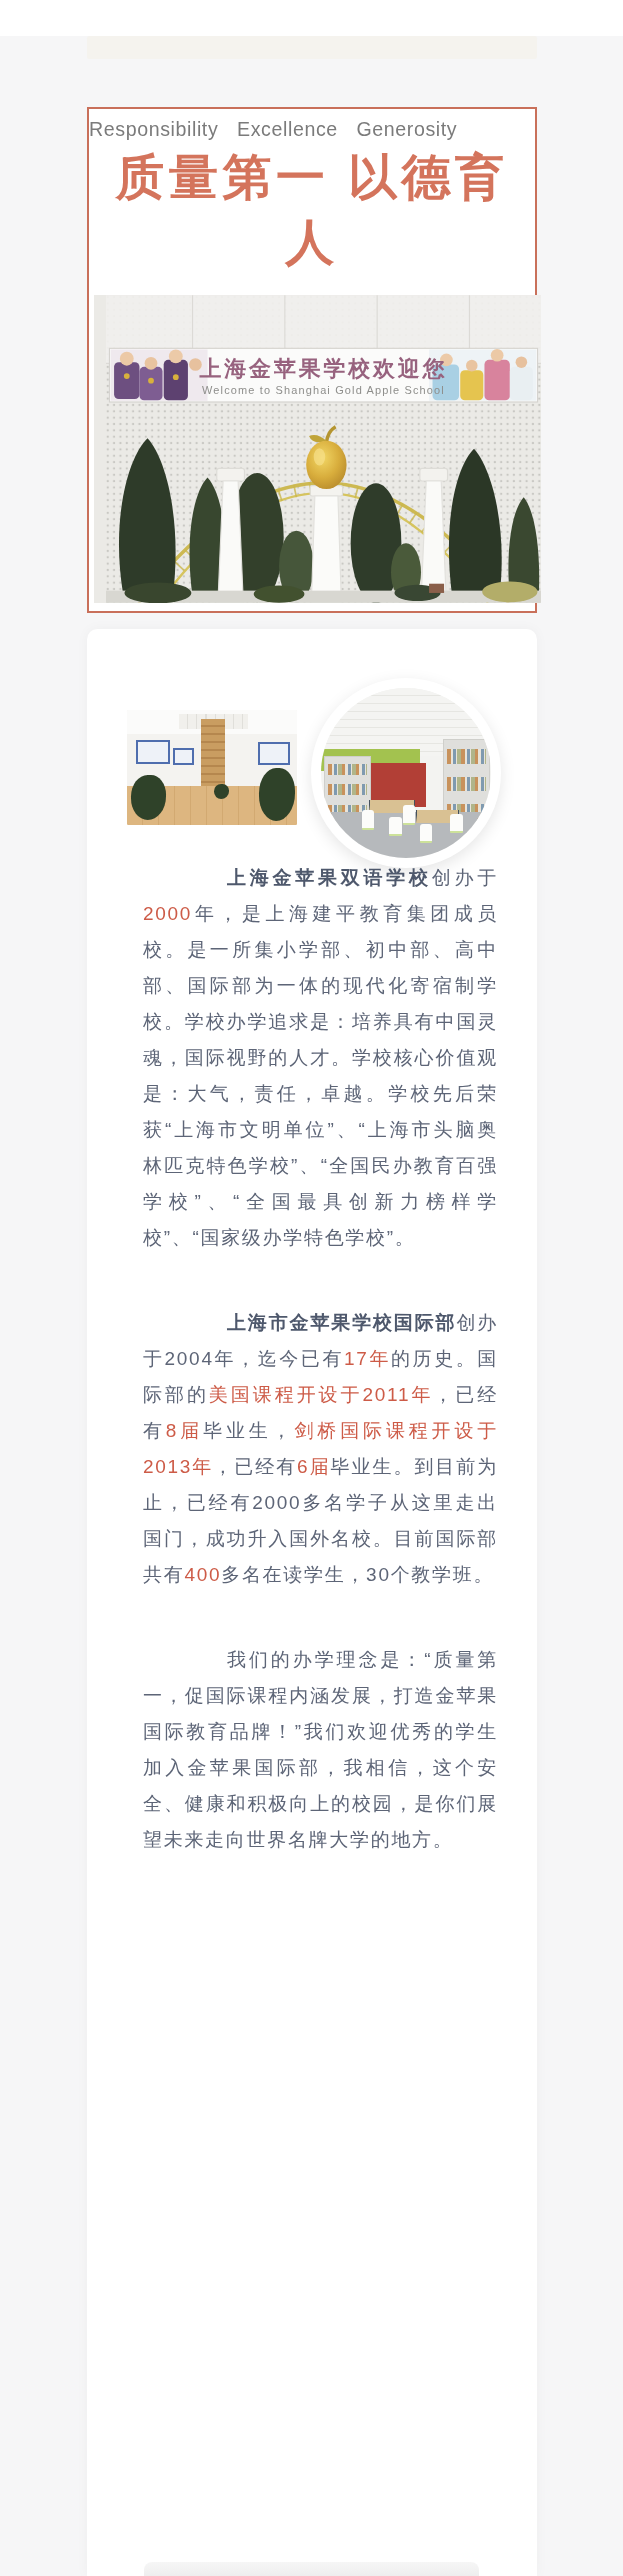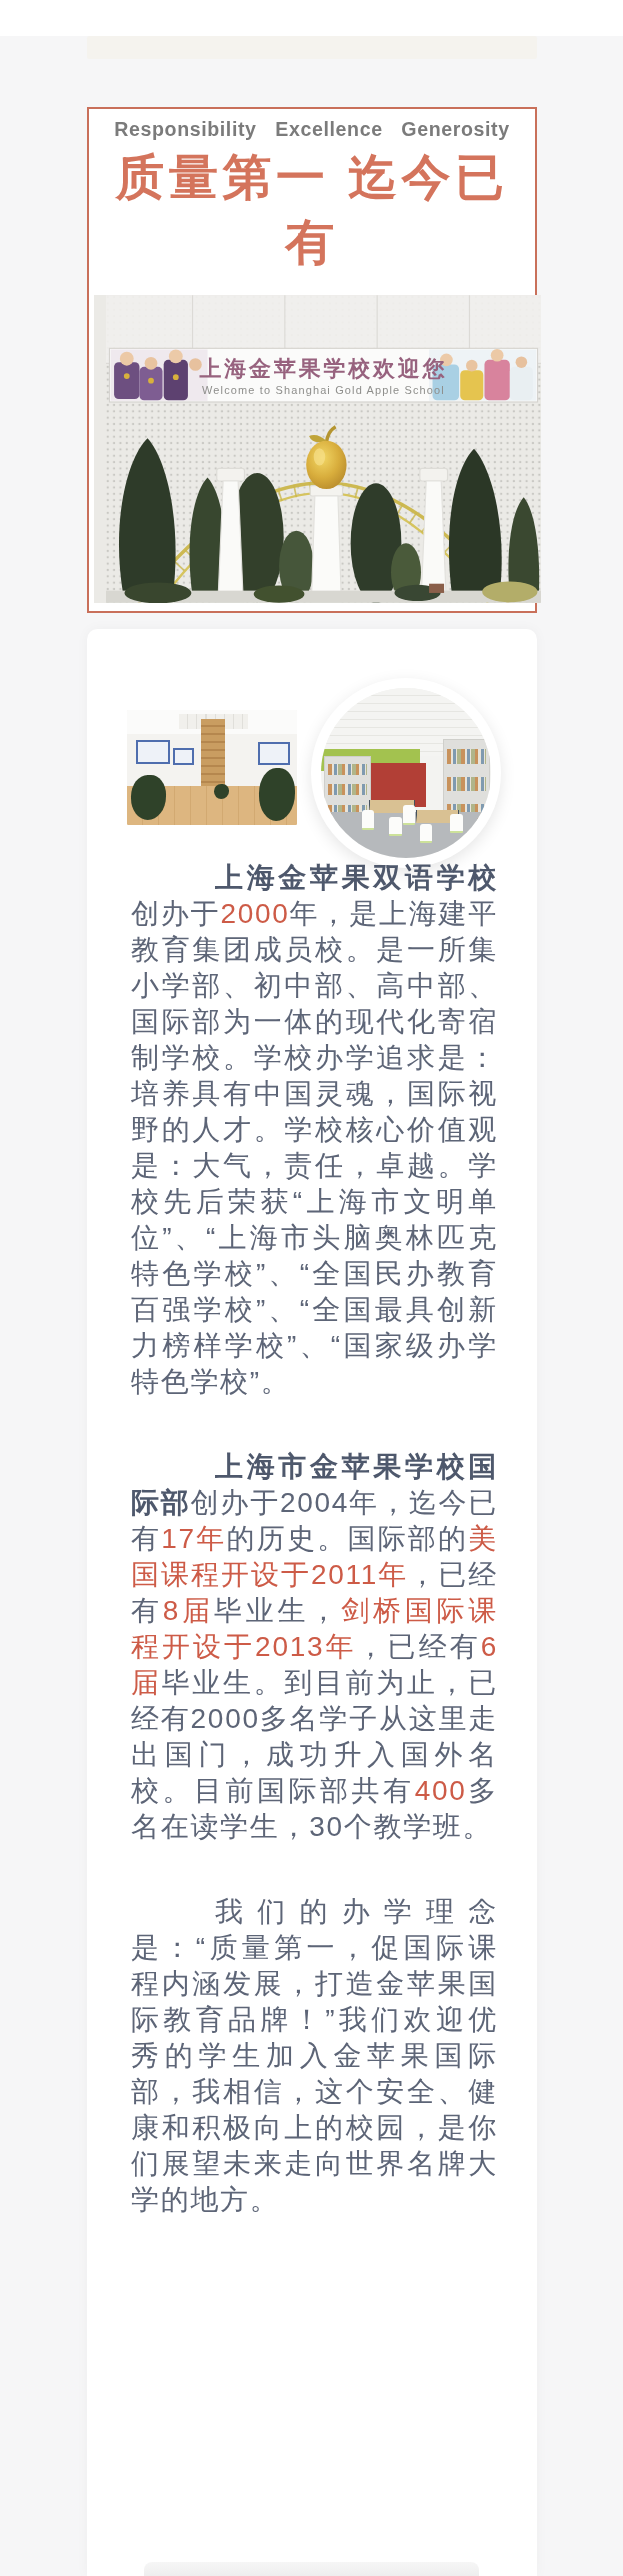--- a/index.html
+++ b/index.html
@@ -11,22 +11,22 @@
   .abs{position:absolute;}
   
   .top-white{left:0;top:0;width:624px;height:36px;background:#ffffff;}
   .top-bar{left:87px;top:36px;width:450px;height:23px;background:#f5f3ee;border-radius:2.3px;}
   
   .hero{
     left:87px;top:107px;width:450px;height:506px;box-sizing:border-box;
     background:#ffffff;border:2.9px solid #c9705a;
   }
   .motto{
-    position:absolute;left:0;top:9.2px;width:100%;text-align:center;
-    font-size:19.6px;color:#7b7b7b;letter-spacing:0.6px;word-spacing:12.7px;font-weight:700;
+    position:absolute;left:0;top:9.2px;width:100%;text-align:left;
+    font-size:19.6px;color:#7b7b7b;letter-spacing:0.6px;word-spacing:12.7px;font-weight:400;
   }
   .hero-title{
     position:absolute;left:0;top:36px;width:100%;box-sizing:border-box;padding:0 11.5px;
     text-align:center;font-size:49px;line-height:65px;font-weight:700;
     color:#d4745c;letter-spacing:4.6px;
   }
   .facade{
     position:absolute;left:4.6px;top:186px;width:435px;height:308px;overflow:hidden;background:#ebeae6;padding-left:12px;
   }
   .facade svg{display:block;}
@@ -76,41 +76,41 @@
   .lib-wrap .table{position:absolute;height:4.6px;background:#d9c193;border-bottom:8px solid transparent;
     border-left:1.7px solid #44505c;border-right:1.7px solid #44505c;}
   .t1{left:28%;top:66%;width:26%;}
   .t2{left:56%;top:72%;width:24%;}
   .lib-wrap .chair{position:absolute;width:12.7px;height:17.3px;background:#fcfcfa;border-radius:2.9px 2.9px 1.2px 1.2px;
     border-bottom:2.9px solid #cde29a;}
   .c1{left:24%;top:72%;} .c2{left:40%;top:76%;} .c3{left:58%;top:80%;} .c4{left:76%;top:74%;} .c5{left:48%;top:69%;}
   
   .article{position:absolute;left:0;top:231px;width:100%;box-sizing:border-box;padding:0 39px;}
   .article p{
-    margin:0 0 49px 5px;font-size:28px;line-height:36px;letter-spacing:1.7px;
+    margin:0 0 49px 17px;font-size:19px;line-height:36px;letter-spacing:1.7px;
     color:#5d6577;text-align:justify;text-indent:84px;
   }
   .article p span.s-bold{font-weight:700;color:#4e586c;}
   .article p span.s-red{color:#cd5b47;}
   
   .bottom-peek{
     left:144px;top:2562px;width:335px;height:14px;
     background:linear-gradient(180deg,#f6f6f6 0%,#eeeeee 100%);
     border-radius:8px 8px 0 0;
   }
 </style>
 </head>
 <body>
 
 <div class="abs top-white"></div>
 <div class="abs top-bar"></div>
 
 <div class="abs hero">
   <div class="motto">Responsibility Excellence Generosity</div>
-  <div class="hero-title">质量第一 迄今已有</div>
+  <div class="hero-title">质量第一 以德育人</div>
 
   <div class="facade">
     <svg width="435" height="308" viewBox="0 0 754 533">
       <defs>
         <pattern id="holes" width="11" height="11" patternUnits="userSpaceOnUse">
           <circle cx="3" cy="3" r="2" fill="#6e6e68" opacity="0.5"></circle>
         </pattern>
         <radialGradient id="appleG" cx="40%" cy="35%" r="75%">
           <stop offset="0%" stop-color="#f2d766"></stop>
           <stop offset="55%" stop-color="#d8ad3c"></stop>

